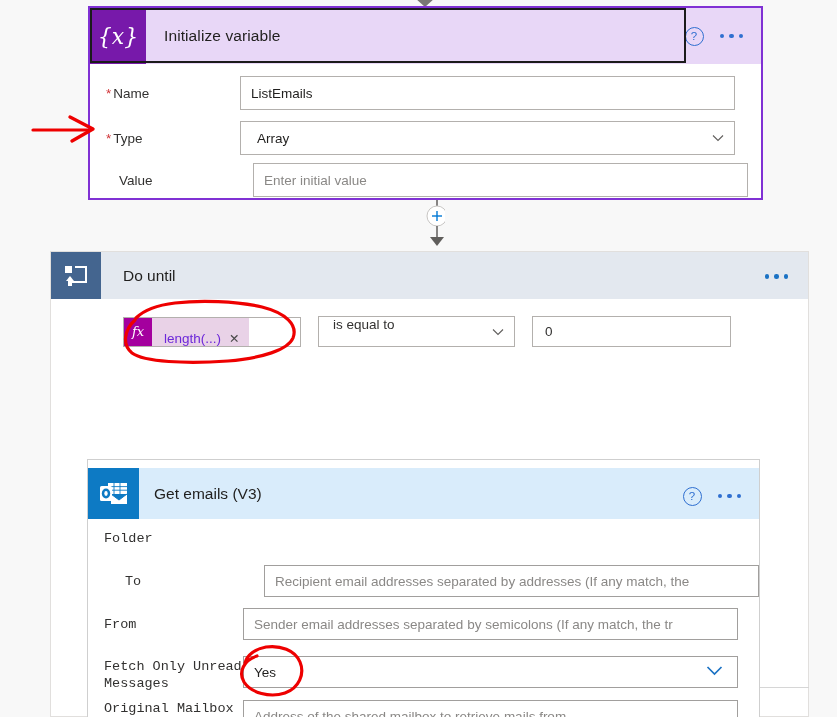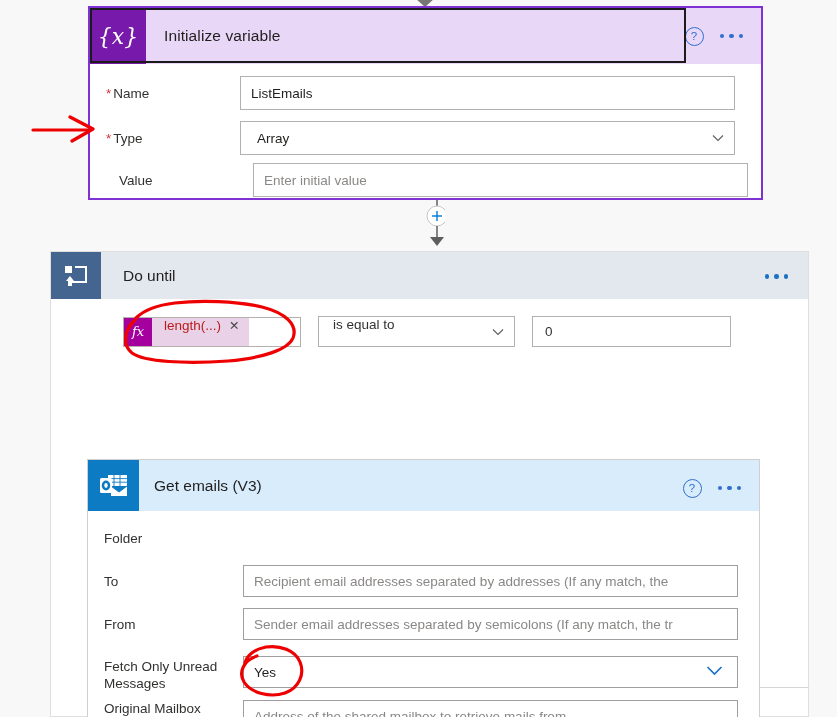--- a/index.html
+++ b/index.html
@@ -224,40 +224,40 @@
     width: 178px;
     height: 30px;
     border: 1px solid #b3b0ad;
     background: #fff;
     box-sizing: border-box;
     display: flex;
     align-items: center;
   }
   #fx-chip {
     display: flex;
-    align-items: flex-start;
+    align-items: flex-end;
     height: 28px;
     background: #e9d2e7;
   }
   #fx-badge {
     width: 28px;
     height: 28px;
     background: #a4009e;
     color: #fff;
     font-style: italic;
     font-family: "DejaVu Serif", serif;
     font-size: 13px;
     display: flex;
     align-items: center;
     justify-content: center;
   }
   #fx-text {
     padding: 0 8px 0 12px;
     font-size: 13.5px;
-    color: #b91c1c;
+    color: #6d28d9;
     white-space: nowrap;
   }
   #fx-close {
     padding-right: 9px;
     font-size: 12.5px;
     color: #4a4a4a;
     cursor: pointer;
   }
   #cond-op {
     width: 197px;
@@ -312,21 +312,21 @@
     top: 458px;
     width: 673px;
     height: 259px;
     background: #ffffff;
     border: 1px solid #cfcfcf;
     box-sizing: border-box;
     overflow: hidden;
   }
   #email-header {
     position: absolute;
-    left: 0; top: 0;
+    left: 0; top: 8px;
     width: 671px;
     height: 51px;
     background: #d9ecfb;
     display: flex;
     align-items: center;
   }
   #email-icon {
     width: 51px;
     height: 51px;
     background: #0d7ac4;
@@ -348,20 +348,21 @@
     align-items: flex-start;
   }
   .email-label {
     width: 155px;
     padding-left: 16px;
     font-size: 13.5px;
     color: #323130;
     box-sizing: border-box;
     line-height: 17px;
     padding-top: 8px;
+    font-family: Liberation Mono, monospace;
   }
   .email-field {
     width: 495px;
     height: 32px;
     border: 1px solid #a19f9d;
     background: #fff;
     box-sizing: border-box;
     display: flex;
     align-items: center;
     padding: 0 10px;
@@ -536,21 +537,21 @@
               <i></i>
               <i></i>
             </div>
         </div>
       </div>
 
       <div class="email-row" style="top:62px;">
         <div class="email-label">Folder</div>
       </div>
 
-      <div class="email-row" style="top:105px;">
+      <div class="email-row" style="top:105px;justify-content:flex-end;">
         <div class="email-label">To</div>
         <div class="email-field">
           <span class="placeholder">Recipient email addresses separated by addresses (If any match, the</span>
         </div>
       </div>
 
       <div class="email-row" style="top:148px;">
         <div class="email-label">From</div>
         <div class="email-field">
           <span class="placeholder">Sender email addresses separated by semicolons (If any match, the tr</span>

